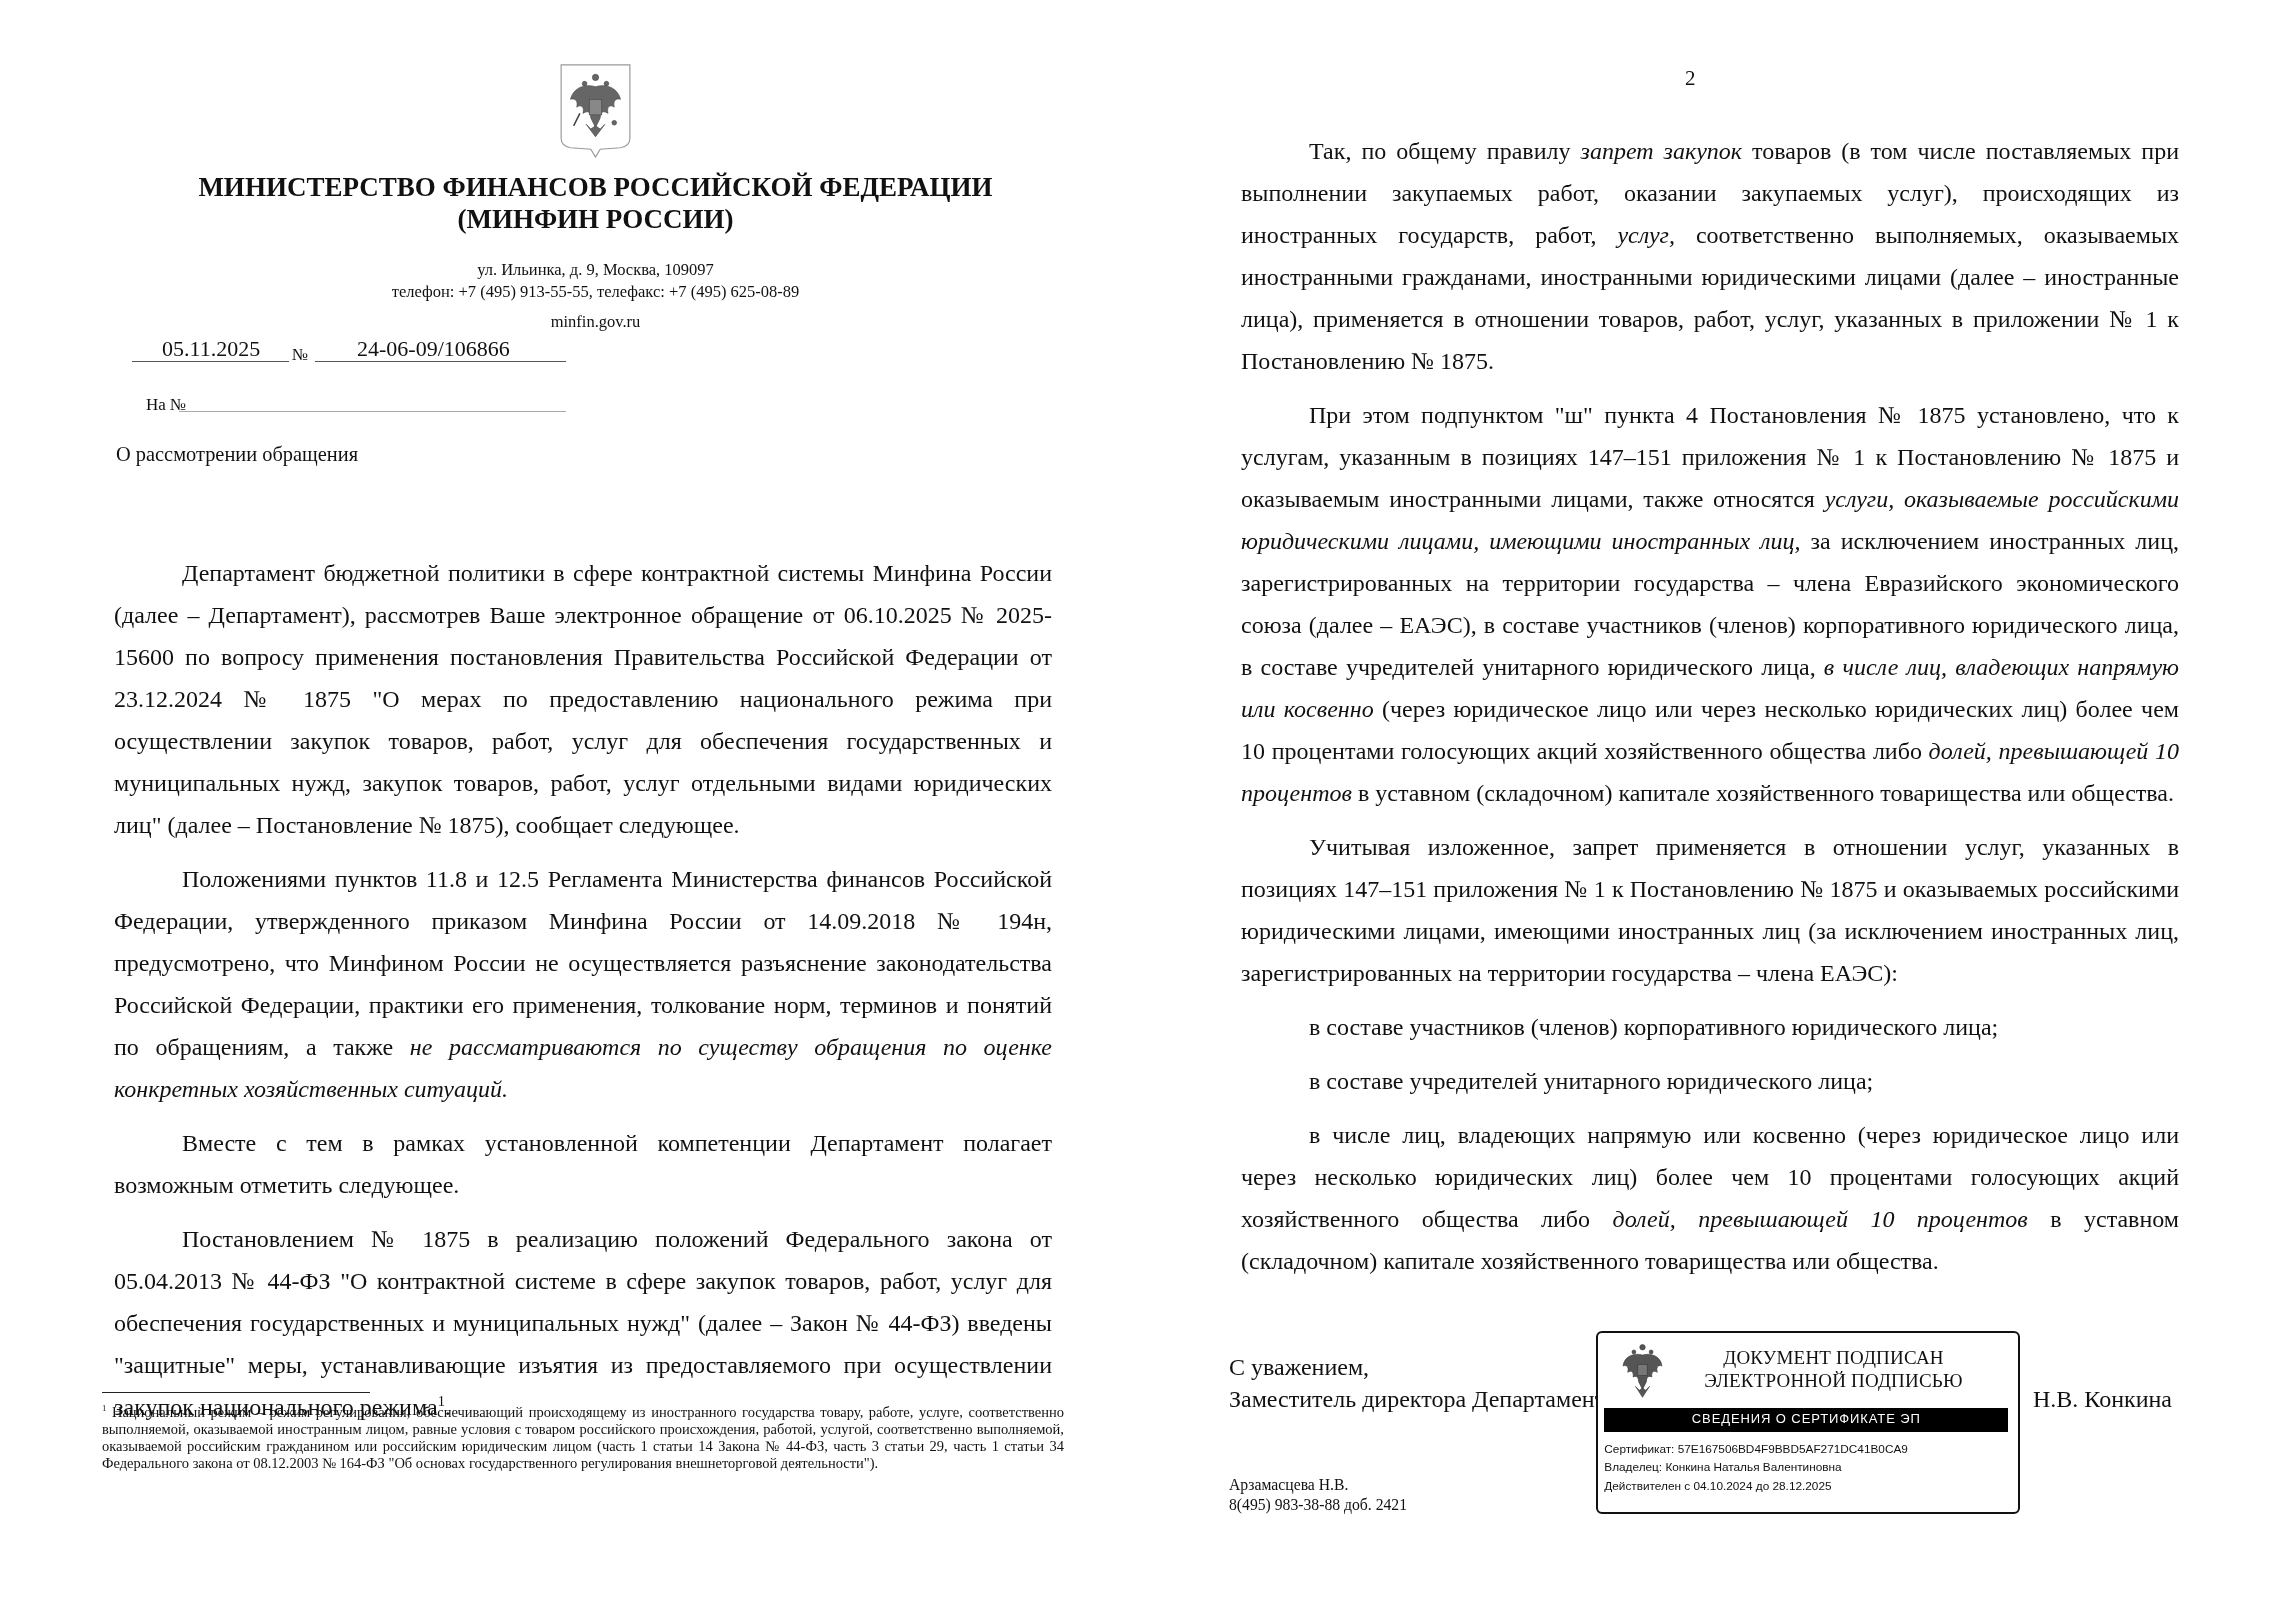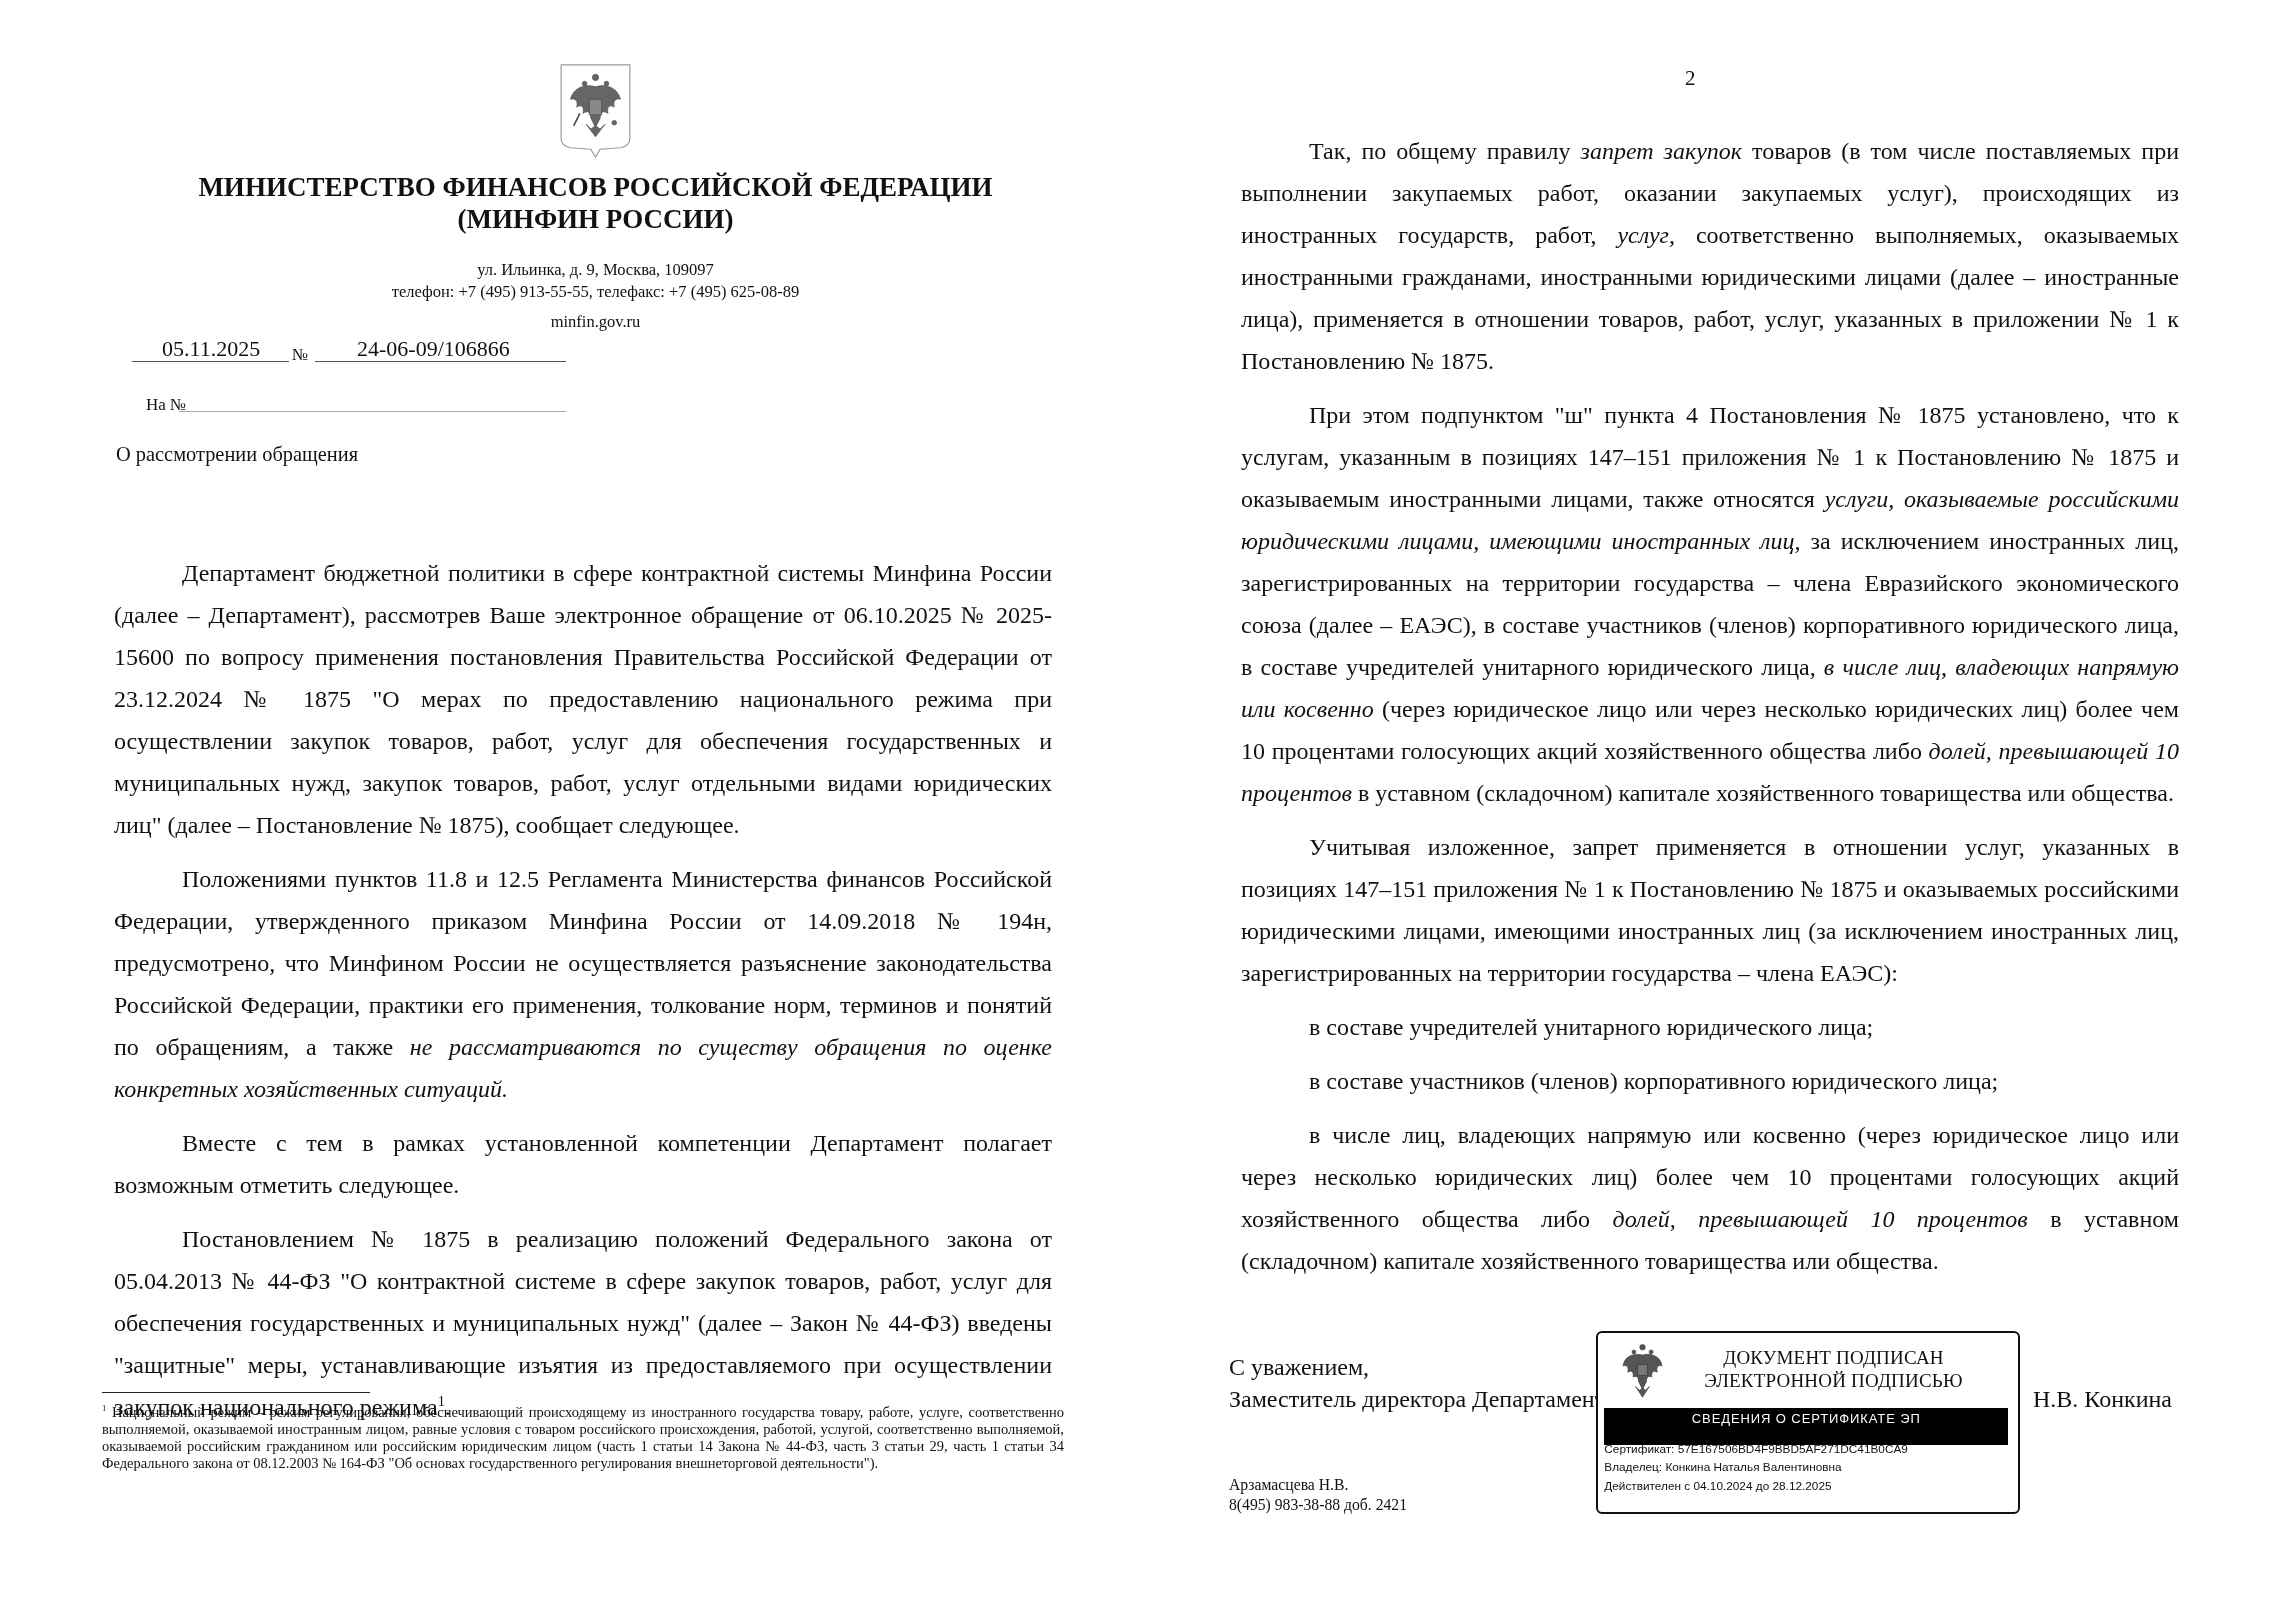--- a/index.html
+++ b/index.html
@@ -17,21 +17,21 @@
   .col p { margin:12px; text-indent:68px; text-align:justify; }
   .col p + p { margin-top:0; }
   .col i { font-style:italic; }
   .footnote { width:962px; font-size:14.5px; line-height:17px; text-align:justify; }
   .fn-sep { left:102px; top:1392px; width:268px; border-top:1.2px solid #222; }
   .pageno { font-size:21px; }
   .sig-text { font-size:24px; line-height:34px; }
   .contact { font-size:15.7px; line-height:19.6px; }
   .stamp { left:1596px; top:1331px; width:420px; height:179px; border:2.4px solid #111; border-radius:6px; background:#fff; }
   .stamp-title { left:71px; top:12.5px; width:329px; text-align:center; font-size:19px; line-height:23px; font-weight:normal; letter-spacing:0.2px; }
-  .stamp-bar { left:6.3px; top:75px; width:404px; height:37px; background:#000; color:#fff; text-align:center; font-family:"Liberation Sans","DejaVu Sans",sans-serif; font-size:13px; line-height:22px; letter-spacing:0.9px; }
+  .stamp-bar { left:6.3px; top:75px; width:404px; height:24px; background:#000; color:#fff; text-align:center; font-family:"Liberation Sans","DejaVu Sans",sans-serif; font-size:13px; line-height:22px; letter-spacing:0.9px; }
   .stamp-line { left:6.3px; font-family:"Liberation Sans","DejaVu Sans",sans-serif; font-size:11.8px; line-height:15.7px;margin-top:6px; }
   .stamp-emblem { left:20.4px; top:7.8px; width:49px; height:61px; }
   sup { font-size:60%; vertical-align:super; line-height:0; }
 </style>
 </head>
 <body>
 
 <div class="abs emblem">
   <svg width="75" height="96" viewBox="0 0 96 122">
     <path d="M4 2 H92 V96 Q92 106 80 108 L54 110 L48 120 L42 110 L16 108 Q4 106 4 96 Z" fill="#fff" stroke="#999" stroke-width="1.5"></path>
@@ -82,22 +82,22 @@
   <sup>1</sup>
   <span>Национальный режим – режим регулирования, обеспечивающий происходящему из иностранного государства товару, работе, услуге, соответственно выполняемой, оказываемой иностранным лицом, равные условия с товаром российского происхождения, работой, услугой, соответственно выполняемой, оказываемой российским гражданином или российским юридическим лицом (часть 1 статьи 14 Закона № 44-ФЗ, часть 3 статьи 29, часть 1 статьи 34 Федерального закона от 08.12.2003 № 164-ФЗ "Об основах государственного регулирования внешнеторговой деятельности").</span>
 </div>
 
 <div class="abs pageno" style="left:1685px; top:66px;">2</div>
 
 <div class="abs col" style="left:1229px; top:118px;">
   <p><span>Так, по общему правилу </span><i>запрет закупок</i><span> товаров (в том числе поставляемых при выполнении закупаемых работ, оказании закупаемых услуг), происходящих из иностранных государств, работ, </span><i>услуг,</i><span> соответственно выполняемых, оказываемых иностранными гражданами, иностранными юридическими лицами (далее – иностранные лица), применяется в отношении товаров, работ, услуг, указанных в приложении № 1 к Постановлению № 1875.</span></p>
   <p><span>При этом подпунктом "ш" пункта 4 Постановления № 1875 установлено, что к услугам, указанным в позициях 147–151 приложения № 1 к Постановлению № 1875 и оказываемым иностранными лицами, также относятся </span><i>услуги, оказываемые российскими юридическими лицами, имеющими иностранных лиц,</i><span> за исключением иностранных лиц, зарегистрированных на территории государства – члена Евразийского экономического союза (далее – ЕАЭС), в составе участников (членов) корпоративного юридического лица, в составе учредителей унитарного юридического лица, </span><i>в числе лиц, владеющих напрямую или косвенно</i><span> (через юридическое лицо или через несколько юридических лиц) более чем 10 процентами голосующих акций хозяйственного общества либо </span><i>долей, превышающей 10 процентов</i><span> в уставном (складочном) капитале хозяйственного товарищества или общества.</span></p>
   <p><span>Учитывая изложенное, запрет применяется в отношении услуг, указанных в позициях 147–151 приложения № 1 к Постановлению № 1875 и оказываемых российскими юридическими лицами, имеющими иностранных лиц (за исключением иностранных лиц, зарегистрированных на территории государства – члена ЕАЭС):</span></p>
+  <p><span>в составе участников (членов) корпоративного юридического лица;</span></p>
   <p><span>в составе учредителей унитарного юридического лица;</span></p>
-  <p><span>в составе участников (членов) корпоративного юридического лица;</span></p>
   <p><span>в числе лиц, владеющих напрямую или косвенно (через юридическое лицо или через несколько юридических лиц) более чем 10 процентами голосующих акций хозяйственного общества либо </span><i>долей, превышающей 10 процентов</i><span> в уставном (складочном) капитале хозяйственного товарищества или общества.</span></p>
 </div>
 
 <div class="abs sig-text" style="left:1229px; top:1350px;">С уважением,</div>
 <div class="abs sig-text" style="left:1229px; top:1382px;">Заместитель директора Департамента</div>
 
 <div class="abs stamp">
   <div class="abs stamp-emblem">
     <svg width="49" height="61" viewBox="0 0 62 78">
       <g fill="#555" stroke="#333" stroke-width="0.7">

